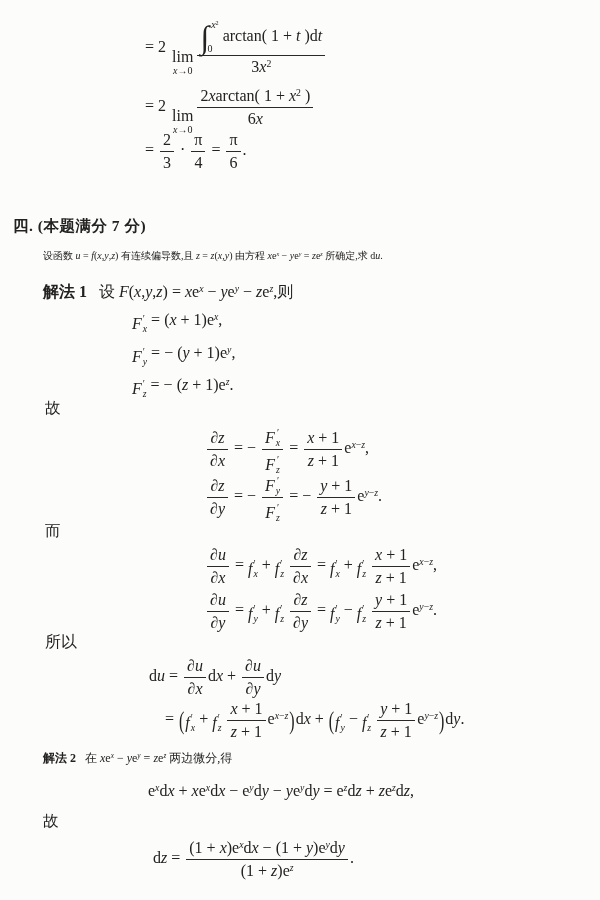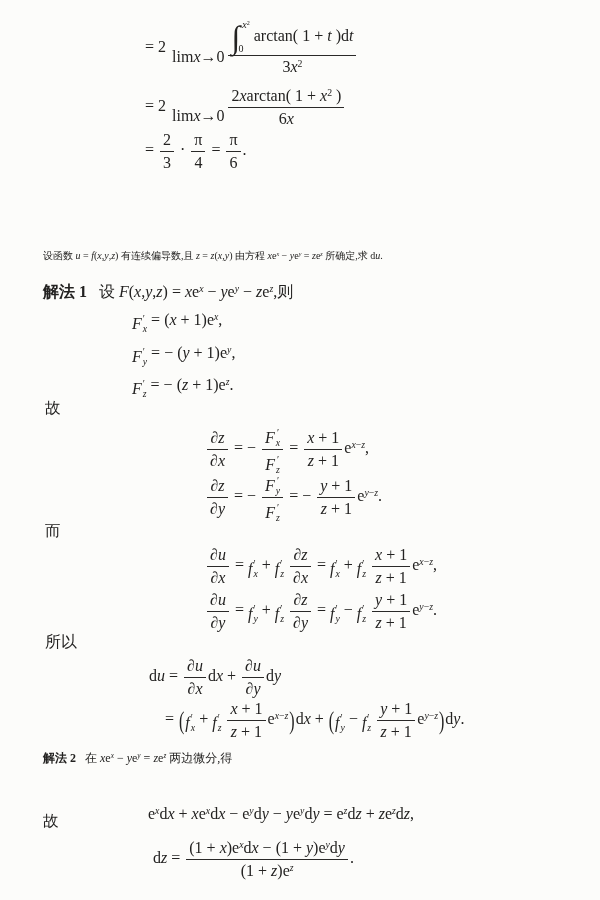--- a/index.html
+++ b/index.html
@@ -28,56 +28,57 @@
   .ln-gu1{left:45px;top:398px;font-size:15.5px}
   .ln-e4{left:205px;top:424px}
   .ln-e5{left:205px;top:472px}
   .ln-er{left:45px;top:521px;font-size:15.5px}
   .ln-e6{left:205px;top:545px}
   .ln-e7{left:205px;top:590px}
   .ln-suoyi{left:45px;top:632px;font-size:16px}
   .ln-e8{left:149px;top:656px}
   .ln-e9{left:165px;top:699px}
   .ln-sol2{left:43px;top:751px;font-size:12px}
-  .ln-e10{left:148px;top:804px}
+  .ln-e10{left:148px;top:781px}
   .ln-gu2{left:43px;top:811px;font-size:15.5px}
   .ln-e11{left:153px;top:838px}
 
   
   .rm{font-style:normal}
   .var{font-style:italic}
   .bold{font-weight:700}
   .sup{font-size:61%;vertical-align:.55em;line-height:0}
   .frac{display:inline-flex;flex-direction:column;align-items:center;
         vertical-align:middle;margin:0 2px;text-align:center}
   .frac>.num{display:block;padding:0 3px 1px;border-bottom:1.2px solid #2a2928;line-height:1.25}
   .frac>.den{display:block;padding:1px 3px 0;line-height:1.25}
   .ss{display:inline-flex;align-items:center;vertical-align:-.25em}
   .ss>.sscol{display:inline-flex;flex-direction:column;font-size:61%;
              line-height:1.05;margin-left:1px}
-  .lim{display:inline-flex;flex-direction:row;align-items:center;
+  .lim{display:inline-flex;flex-direction:column;align-items:center;
        vertical-align:-.6em;margin:4px 2px}
   .lim>.limt{line-height:1}
-  .lim>.limu{font-size:16px;line-height:1;margin-top:1px}
+  .lim>.limu{font-size:10px;line-height:1;margin-top:1px}
   .intg{display:inline-flex;align-items:center;vertical-align:middle;margin-right:2px}
   .intg>.isign{font-size:32px;line-height:1;font-style:normal}
   .intg>.ibnds{display:inline-flex;flex-direction:column;justify-content:space-between;
                height:34px;font-size:10px;line-height:1;margin-left:0}
   .intg .iu{transform:translateX(2px)}
   .intg .id2{transform:translateX(-3px)}
   .bigp{display:inline-block;transform:scaleY(1.55);transform-origin:center;
         vertical-align:-.1em;padding:0 1px;font-style:normal}
 </style>
 </head>
 <body>
 
 <div class="page" style="background: rgb(252, 252, 250); color: rgb(35, 34, 33);">
     <div class="line ln-a1"><span class="rm">= 2 </span><span class="lim"><span class="limt">lim</span><span class="limu"><span class="var">x</span><span class="rm">→0</span></span></span><span class="frac"><span class="num"><span class="intg"><span class="isign">∫</span><span class="ibnds"><span class="iu"><span class="var">x</span><span class="sup"><span class="rm">2</span></span></span><span class="id2"><span class="rm">0</span></span></span></span><span class="rm"> arctan( 1 + </span><span class="var">t</span><span class="rm"> )d</span><span class="var">t</span></span><span class="den"><span class="rm">3</span><span class="var">x</span><span class="sup"><span class="rm">2</span></span></span></span></div>
     <div class="line ln-a2"><span class="rm">= 2 </span><span class="lim"><span class="limt">lim</span><span class="limu"><span class="var">x</span><span class="rm">→0</span></span></span><span class="frac"><span class="num"><span class="rm">2</span><span class="var">x</span><span class="rm">arctan( 1 + </span><span class="var">x</span><span class="sup"><span class="rm">2</span></span><span class="rm"> )</span></span><span class="den"><span class="rm">6</span><span class="var">x</span></span></span></div>
     <div class="line ln-a3"><span class="rm">= </span><span class="frac"><span class="num"><span class="rm">2</span></span><span class="den"><span class="rm">3</span></span></span><span class="rm"> · </span><span class="frac"><span class="num"><span class="rm">π</span></span><span class="den"><span class="rm">4</span></span></span><span class="rm"> = </span><span class="frac"><span class="num"><span class="rm">π</span></span><span class="den"><span class="rm">6</span></span></span><span class="rm">.</span></div>
+    <div class="line ln-h4"><span class="bold">四. (本题满分 7 分)</span></div>
     <div class="line ln-p1"><span class="rm">设函数 </span><span class="var">u</span><span class="rm"> = </span><span class="var">f</span><span class="rm">(</span><span class="var">x</span><span class="rm">,</span><span class="var">y</span><span class="rm">,</span><span class="var">z</span><span class="rm">) 有连续偏导数,且 </span><span class="var">z</span><span class="rm"> = </span><span class="var">z</span><span class="rm">(</span><span class="var">x</span><span class="rm">,</span><span class="var">y</span><span class="rm">) 由方程 </span><span class="var">x</span><span class="rm">e</span><span class="sup"><span class="var">x</span></span><span class="rm"> − </span><span class="var">y</span><span class="rm">e</span><span class="sup"><span class="var">y</span></span><span class="rm"> = </span><span class="var">z</span><span class="rm">e</span><span class="sup"><span class="var">z</span></span><span class="rm"> 所确定,求 d</span><span class="var">u</span><span class="rm">.</span></div>
     <div class="line ln-sol1"><span class="bold">解法 1</span><span class="rm">   设 </span><span class="var">F</span><span class="rm">(</span><span class="var">x</span><span class="rm">,</span><span class="var">y</span><span class="rm">,</span><span class="var">z</span><span class="rm">) = </span><span class="var">x</span><span class="rm">e</span><span class="sup"><span class="var">x</span></span><span class="rm"> − </span><span class="var">y</span><span class="rm">e</span><span class="sup"><span class="var">y</span></span><span class="rm"> − </span><span class="var">z</span><span class="rm">e</span><span class="sup"><span class="var">z</span></span><span class="rm">,则</span></div>
     <div class="line ln-e1"><span class="ss"><span class="ssb"><span class="var">F</span></span><span class="sscol"><span class="ssu"><span class="rm">′</span></span><span class="ssd"><span class="var">x</span></span></span></span><span class="rm"> = (</span><span class="var">x</span><span class="rm"> + 1)e</span><span class="sup"><span class="var">x</span></span><span class="rm">,</span></div>
     <div class="line ln-e2"><span class="ss"><span class="ssb"><span class="var">F</span></span><span class="sscol"><span class="ssu"><span class="rm">′</span></span><span class="ssd"><span class="var">y</span></span></span></span><span class="rm"> = − (</span><span class="var">y</span><span class="rm"> + 1)e</span><span class="sup"><span class="var">y</span></span><span class="rm">,</span></div>
     <div class="line ln-e3"><span class="ss"><span class="ssb"><span class="var">F</span></span><span class="sscol"><span class="ssu"><span class="rm">′</span></span><span class="ssd"><span class="var">z</span></span></span></span><span class="rm"> = − (</span><span class="var">z</span><span class="rm"> + 1)e</span><span class="sup"><span class="var">z</span></span><span class="rm">.</span></div>
     <div class="line ln-gu1"><span class="rm">故</span></div>
     <div class="line ln-e4"><span class="frac"><span class="num"><span class="rm">∂</span><span class="var">z</span></span><span class="den"><span class="rm">∂</span><span class="var">x</span></span></span><span class="rm"> = − </span><span class="frac"><span class="num"><span class="ss"><span class="ssb"><span class="var">F</span></span><span class="sscol"><span class="ssu"><span class="rm">′</span></span><span class="ssd"><span class="var">x</span></span></span></span></span><span class="den"><span class="ss"><span class="ssb"><span class="var">F</span></span><span class="sscol"><span class="ssu"><span class="rm">′</span></span><span class="ssd"><span class="var">z</span></span></span></span></span></span><span class="rm"> = </span><span class="frac"><span class="num"><span class="var">x</span><span class="rm"> + 1</span></span><span class="den"><span class="var">z</span><span class="rm"> + 1</span></span></span><span class="rm">e</span><span class="sup"><span class="var">x</span><span class="rm">−</span><span class="var">z</span></span><span class="rm">,</span></div>
     <div class="line ln-e5"><span class="frac"><span class="num"><span class="rm">∂</span><span class="var">z</span></span><span class="den"><span class="rm">∂</span><span class="var">y</span></span></span><span class="rm"> = − </span><span class="frac"><span class="num"><span class="ss"><span class="ssb"><span class="var">F</span></span><span class="sscol"><span class="ssu"><span class="rm">′</span></span><span class="ssd"><span class="var">y</span></span></span></span></span><span class="den"><span class="ss"><span class="ssb"><span class="var">F</span></span><span class="sscol"><span class="ssu"><span class="rm">′</span></span><span class="ssd"><span class="var">z</span></span></span></span></span></span><span class="rm"> = − </span><span class="frac"><span class="num"><span class="var">y</span><span class="rm"> + 1</span></span><span class="den"><span class="var">z</span><span class="rm"> + 1</span></span></span><span class="rm">e</span><span class="sup"><span class="var">y</span><span class="rm">−</span><span class="var">z</span></span><span class="rm">.</span></div>
     <div class="line ln-er"><span class="rm">而</span></div>
     <div class="line ln-e6"><span class="frac"><span class="num"><span class="rm">∂</span><span class="var">u</span></span><span class="den"><span class="rm">∂</span><span class="var">x</span></span></span><span class="rm"> = </span><span class="ss"><span class="ssb"><span class="var">f</span></span><span class="sscol"><span class="ssu"><span class="rm">′</span></span><span class="ssd"><span class="var">x</span></span></span></span><span class="rm"> + </span><span class="ss"><span class="ssb"><span class="var">f</span></span><span class="sscol"><span class="ssu"><span class="rm">′</span></span><span class="ssd"><span class="var">z</span></span></span></span><span class="rm"> </span><span class="frac"><span class="num"><span class="rm">∂</span><span class="var">z</span></span><span class="den"><span class="rm">∂</span><span class="var">x</span></span></span><span class="rm"> = </span><span class="ss"><span class="ssb"><span class="var">f</span></span><span class="sscol"><span class="ssu"><span class="rm">′</span></span><span class="ssd"><span class="var">x</span></span></span></span><span class="rm"> + </span><span class="ss"><span class="ssb"><span class="var">f</span></span><span class="sscol"><span class="ssu"><span class="rm">′</span></span><span class="ssd"><span class="var">z</span></span></span></span><span class="rm"> </span><span class="frac"><span class="num"><span class="var">x</span><span class="rm"> + 1</span></span><span class="den"><span class="var">z</span><span class="rm"> + 1</span></span></span><span class="rm">e</span><span class="sup"><span class="var">x</span><span class="rm">−</span><span class="var">z</span></span><span class="rm">,</span></div>

